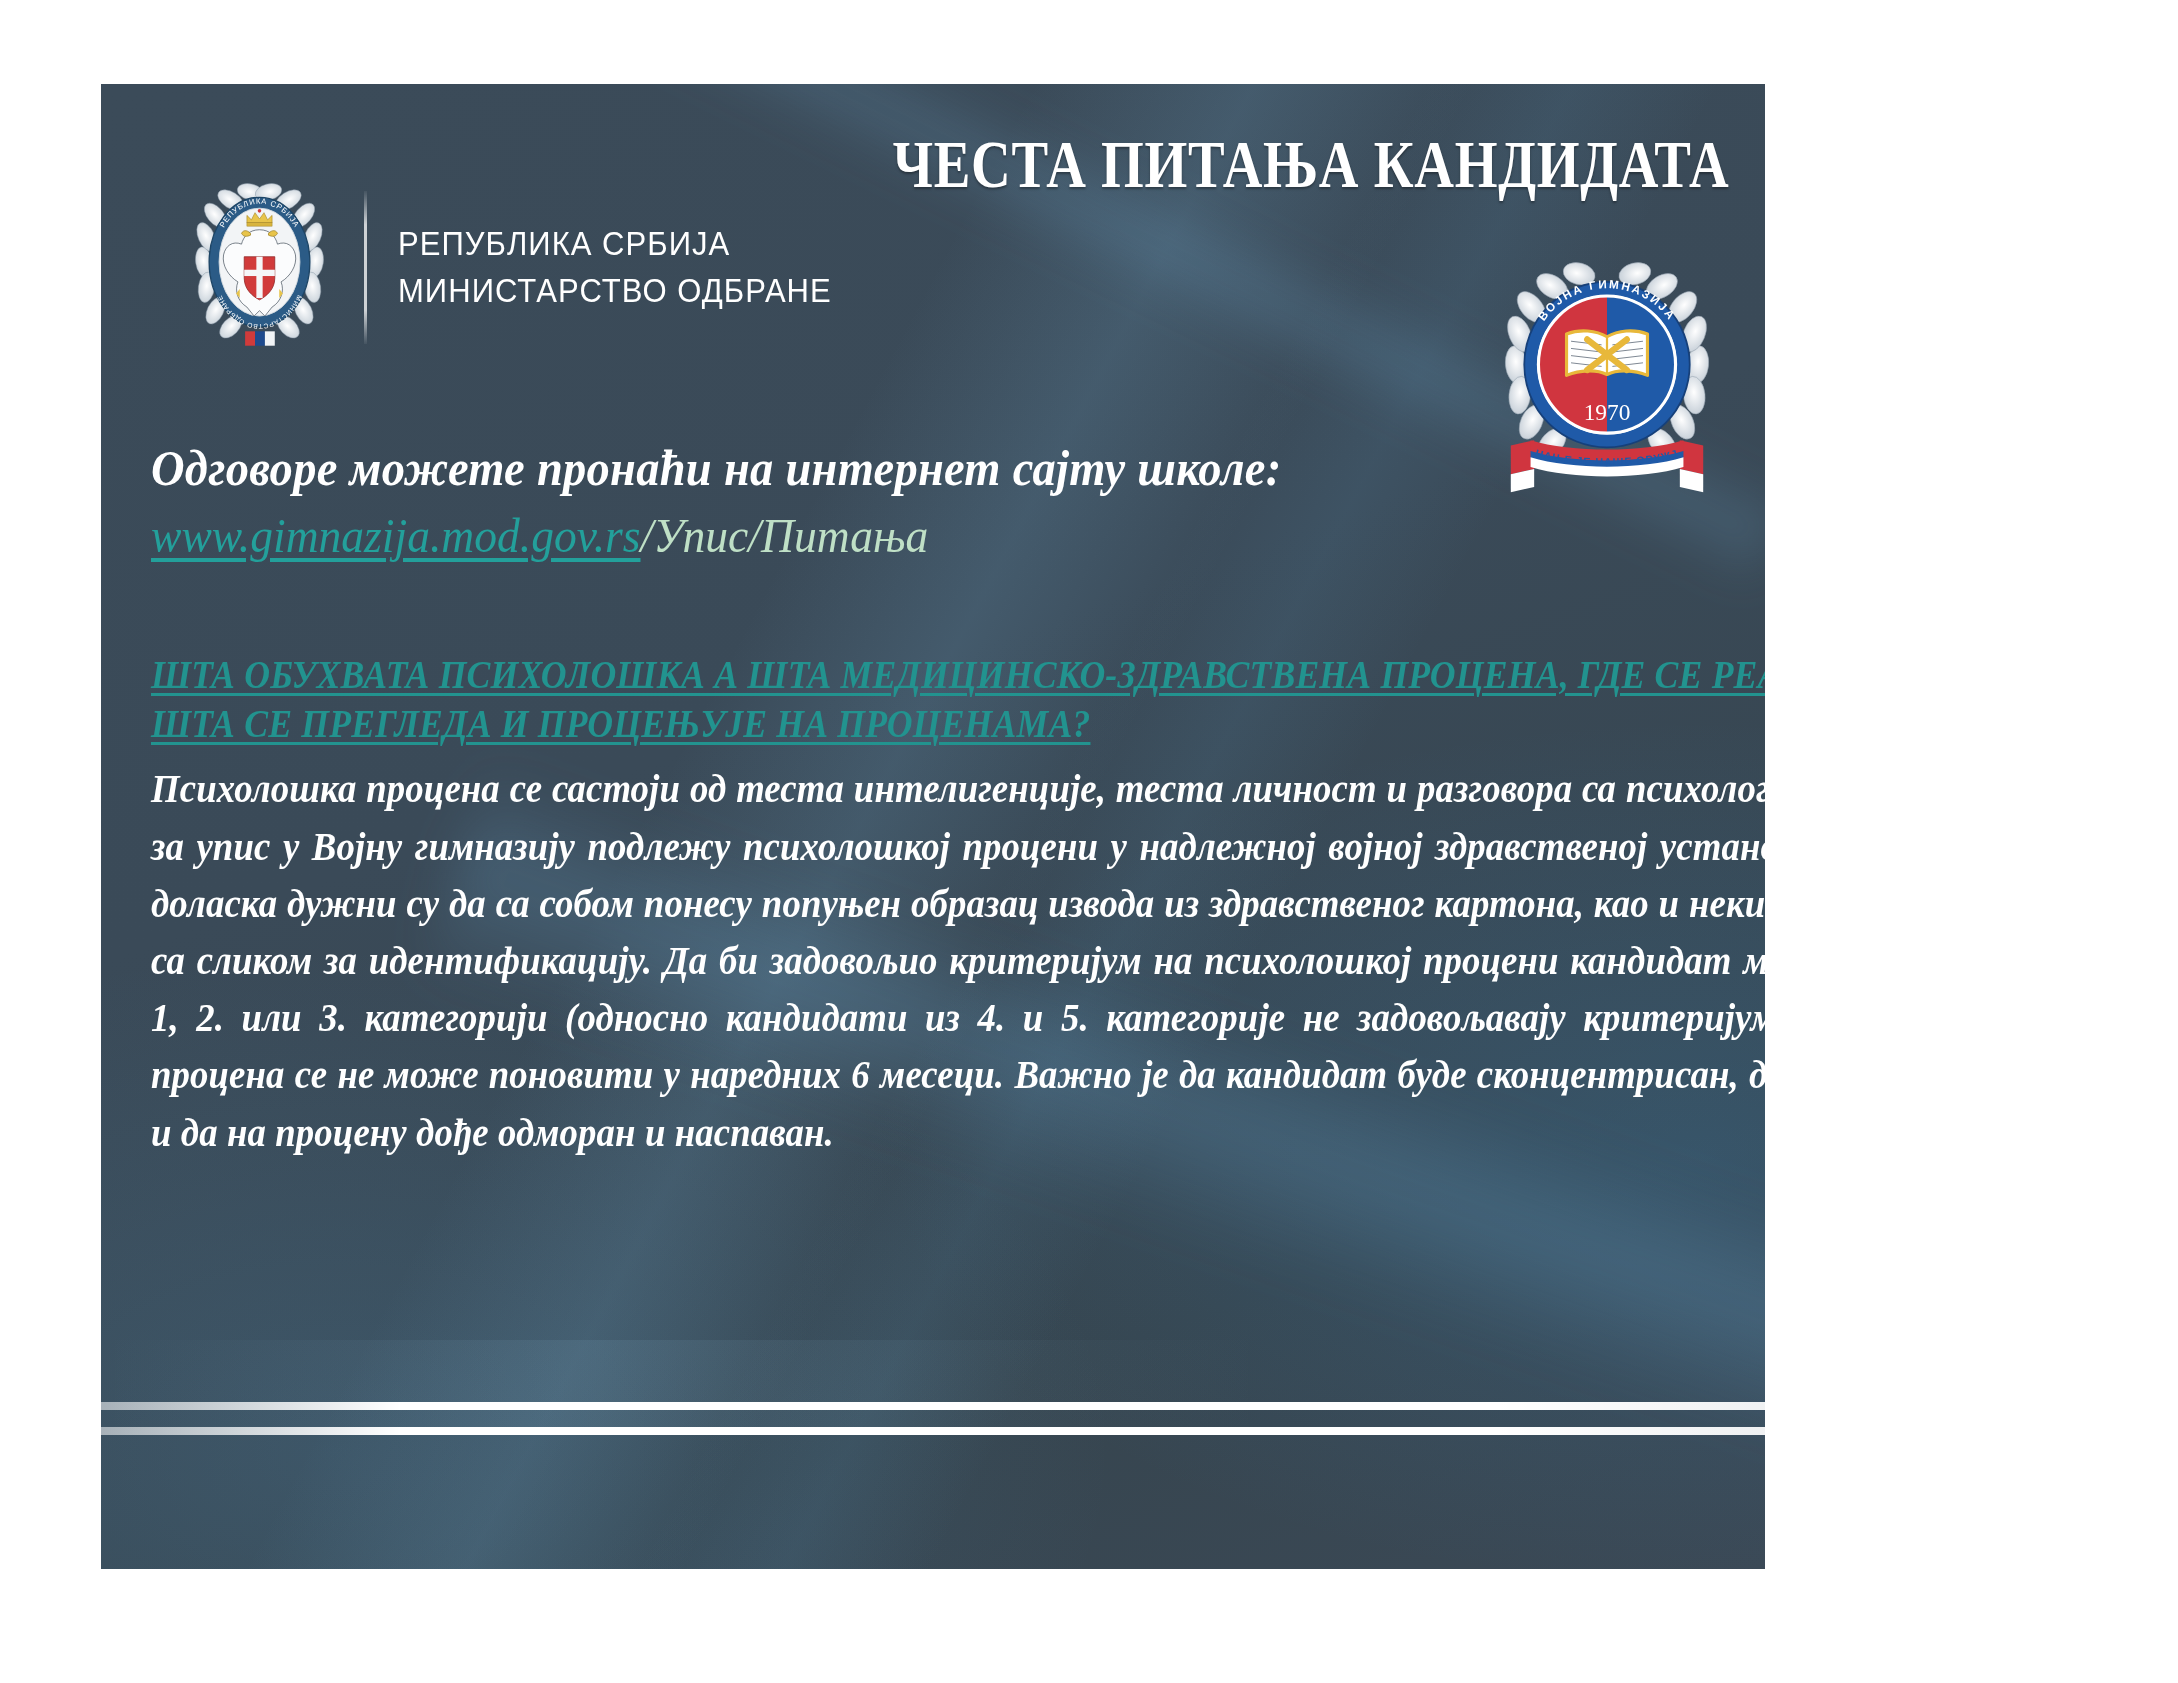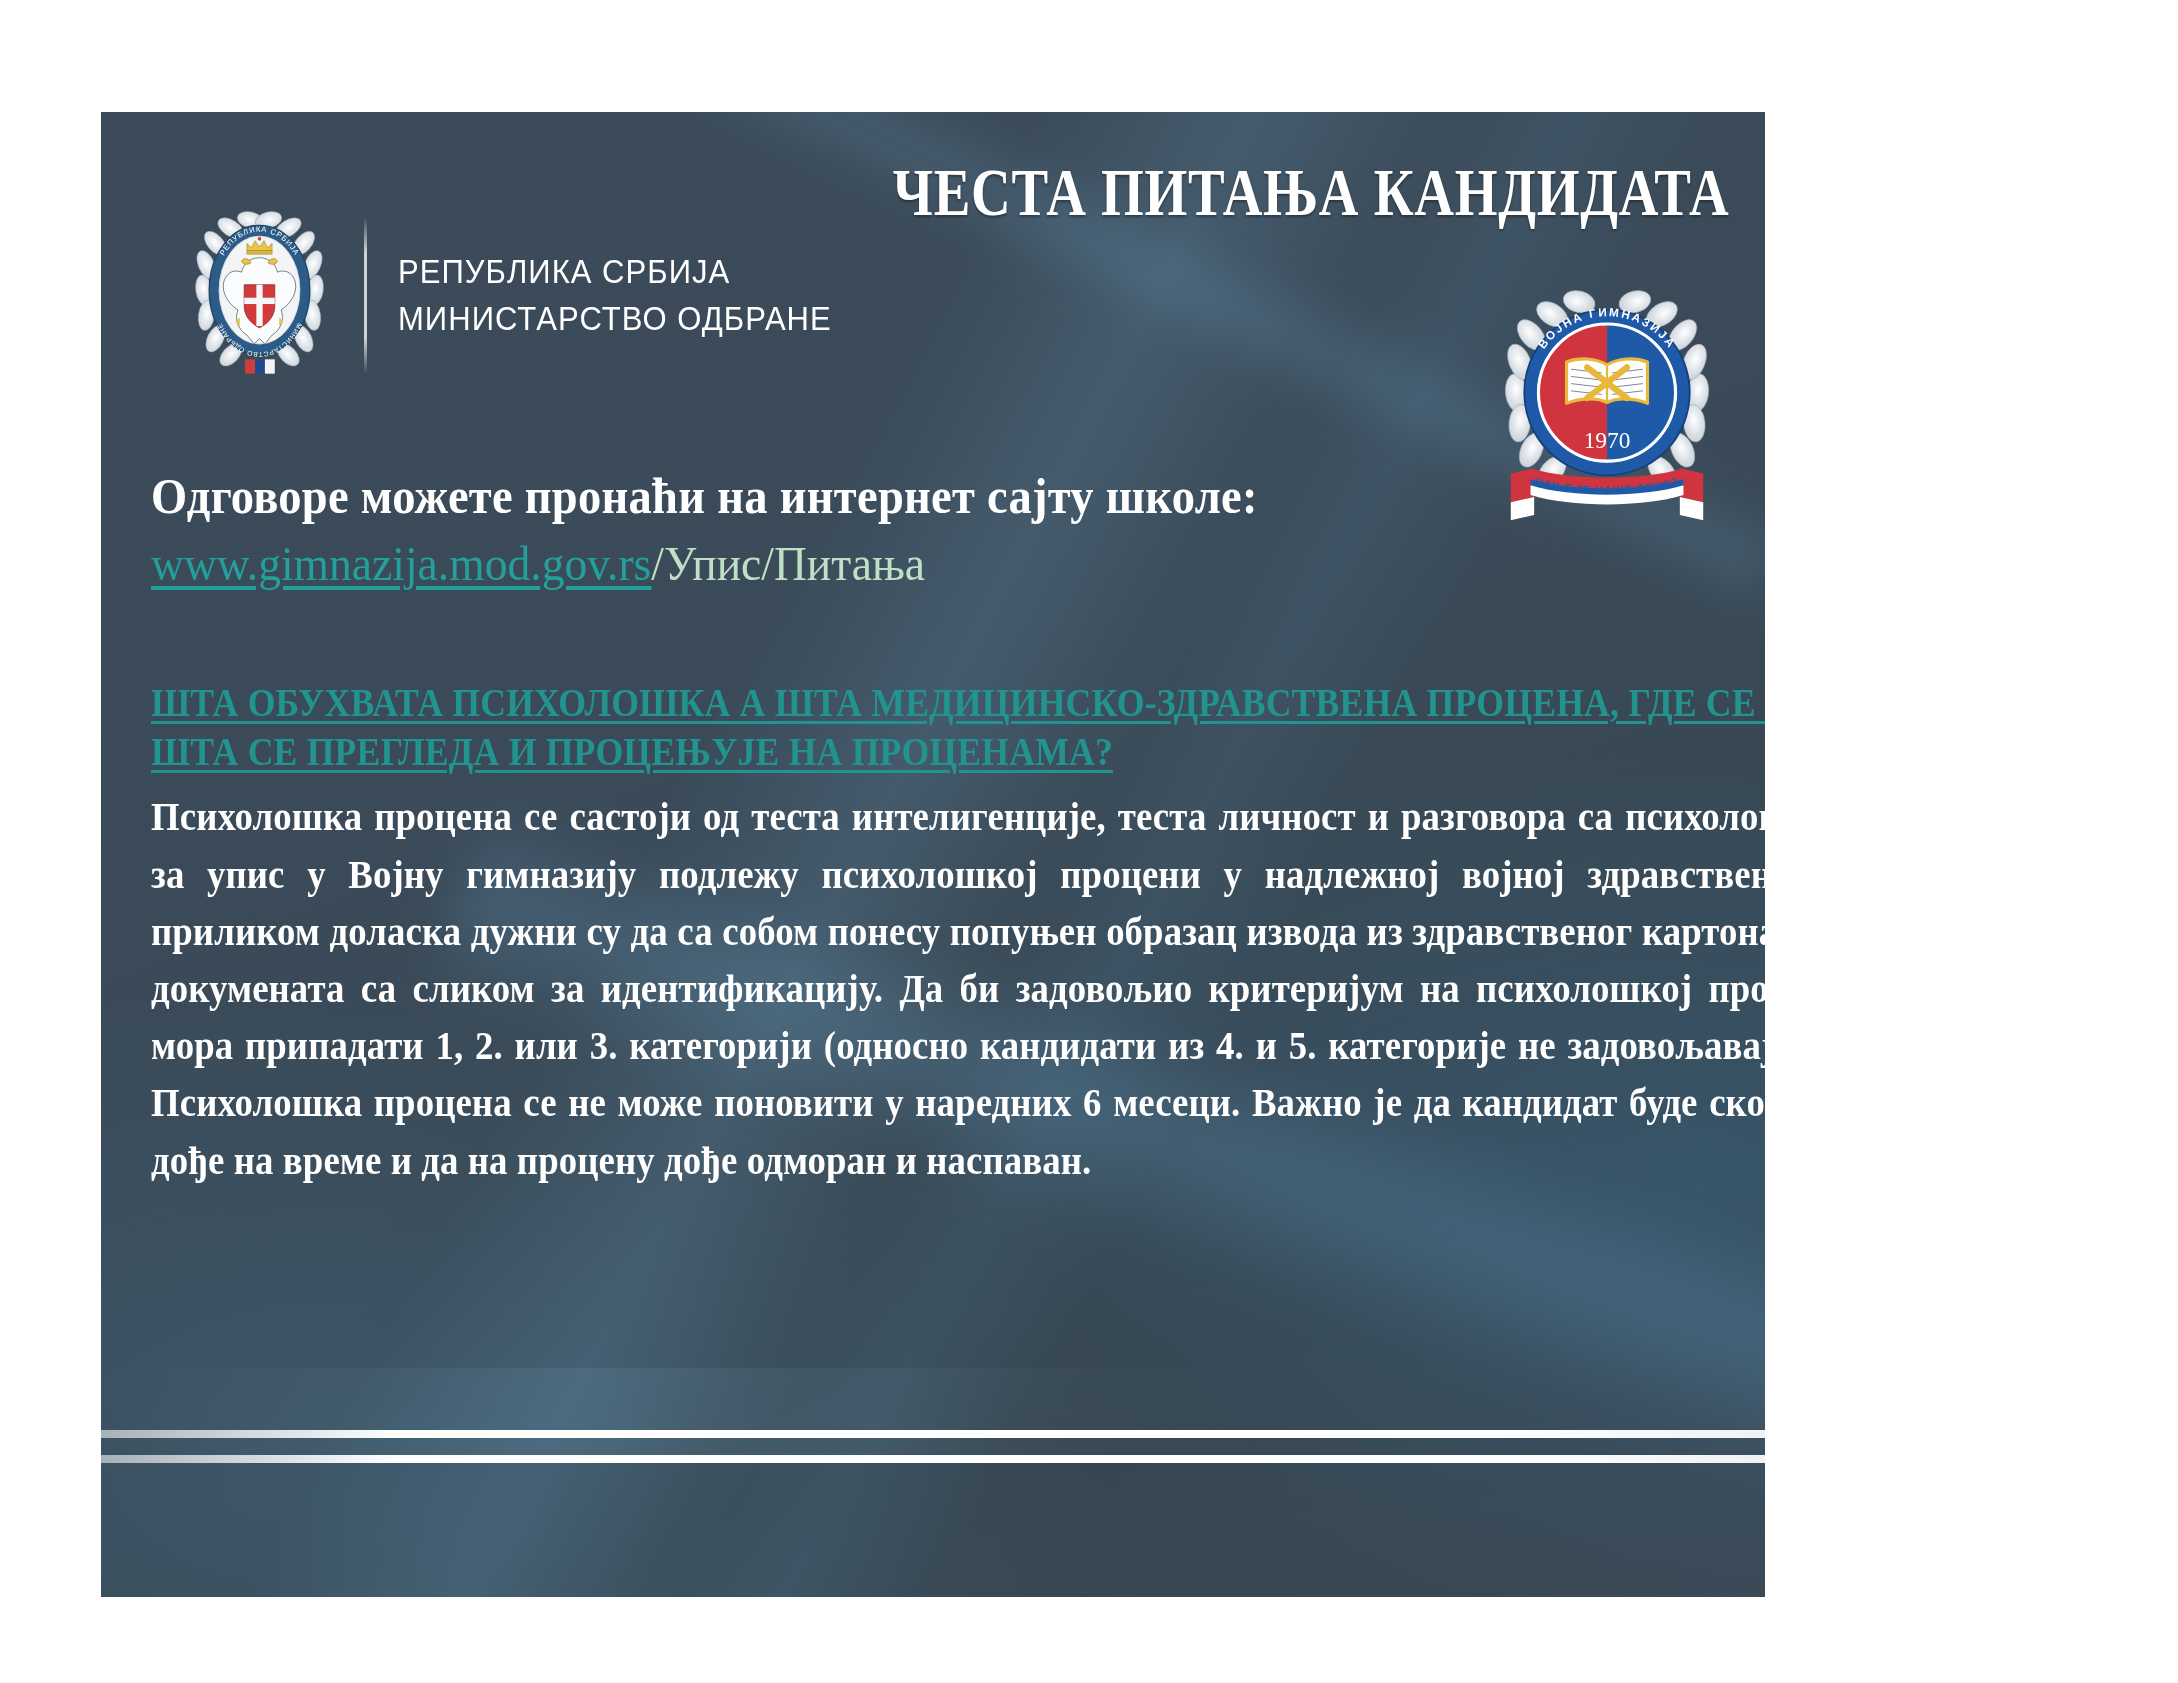--- a/index.html
+++ b/index.html
@@ -6,21 +6,21 @@
   body{
     width:2178px;height:1683px;
     font-family:"Liberation Serif",serif;
     -webkit-font-smoothing:antialiased;
     overflow:hidden;
   }
 
   
   .slide{
     position:absolute;
-    left:101px; top:112px;
+    left:101px; top:84px;
     width:1664px; height:1485px;
     overflow:hidden;
     background:
       linear-gradient(118deg, rgba(255,255,255,0) 38%, rgba(120,178,214,0.16) 47%, rgba(255,255,255,0) 56%),
       linear-gradient(118deg, rgba(255,255,255,0) 54%, rgba(96,160,200,0.10) 60%, rgba(255,255,255,0) 66%),
       radial-gradient(ellipse 1260px 810px at 14% 92%, rgba(86,150,194,0.20) 0%, rgba(86,150,194,0) 62%),
       radial-gradient(ellipse 1350px 720px at 96% 72%, rgba(60,130,180,0.26) 0%, rgba(60,130,180,0) 60%),
       linear-gradient(160deg,#3b4b59 0%, #3a4a58 42%, #36454f 78%, #3b4956 100%);
   }
   
@@ -82,20 +82,21 @@
     position:absolute;
     left:1390px; top:176px;
     width:232px;height:238px;
   }
 
   
   .content{
     position:absolute;
     left:50px; top:356px;
     width:1870px;
+    font-style:italic;
   }
   .intro{
     color:#ffffff;
     font-size:50px;
     font-weight:700;
     letter-spacing:0.3px;
     line-height:1.14;
     transform:scaleX(0.93);
     transform-origin:left top;
     white-space:nowrap;

